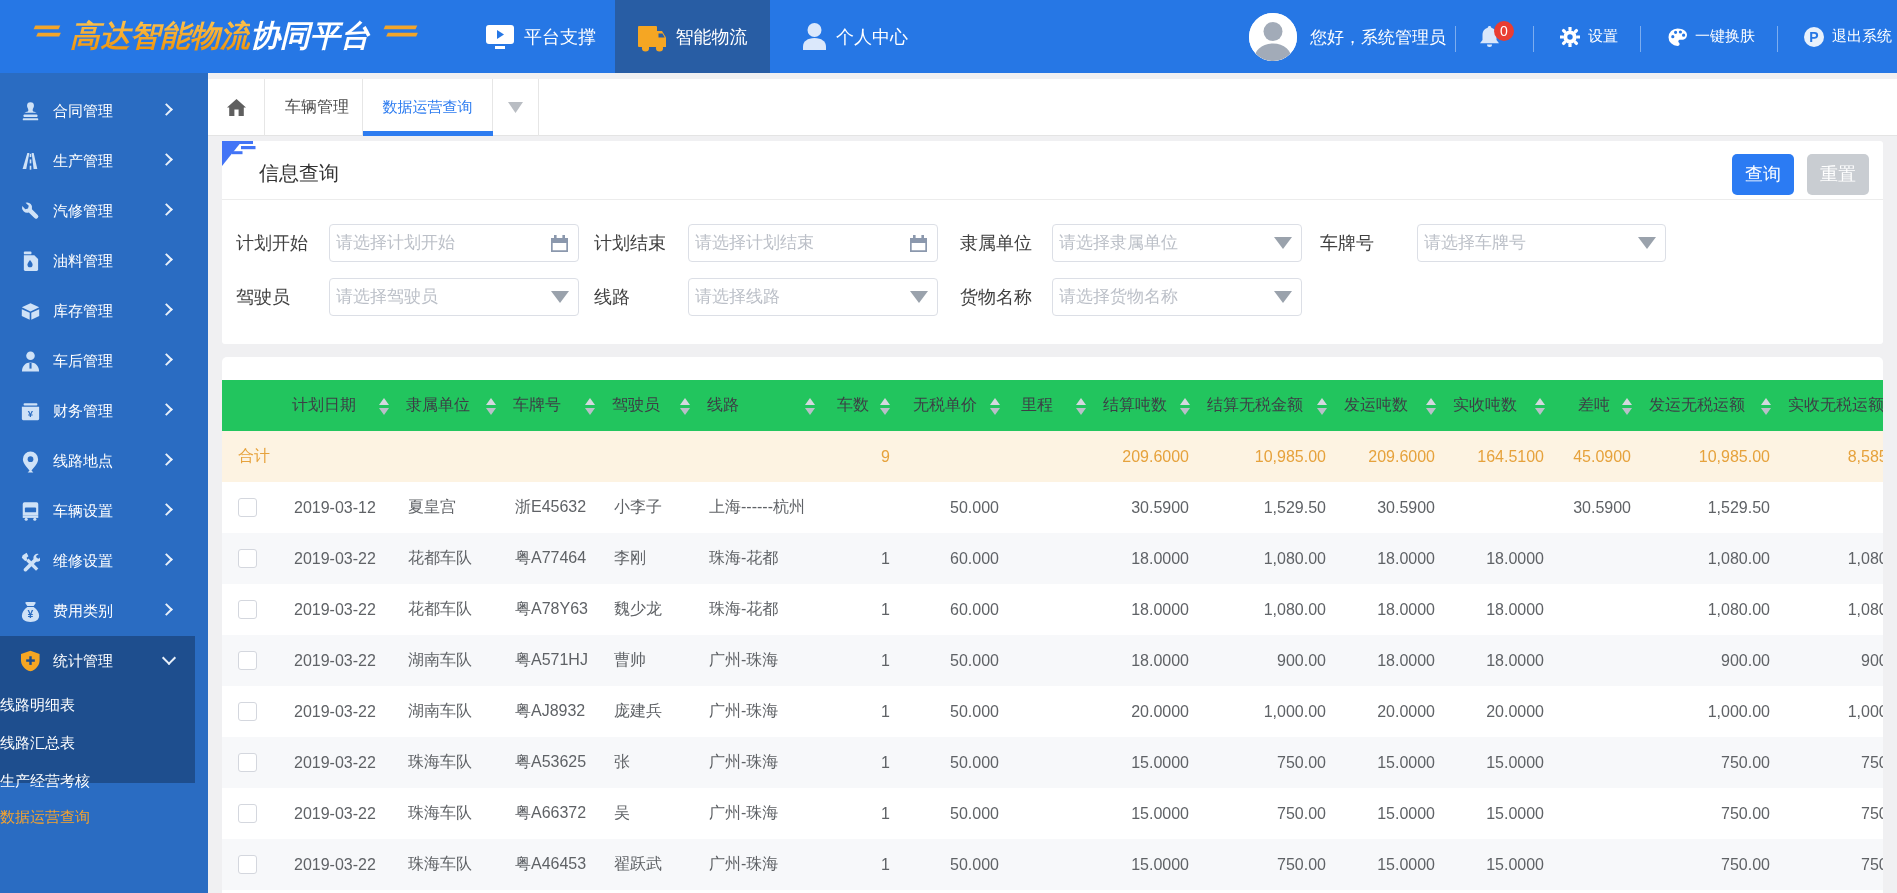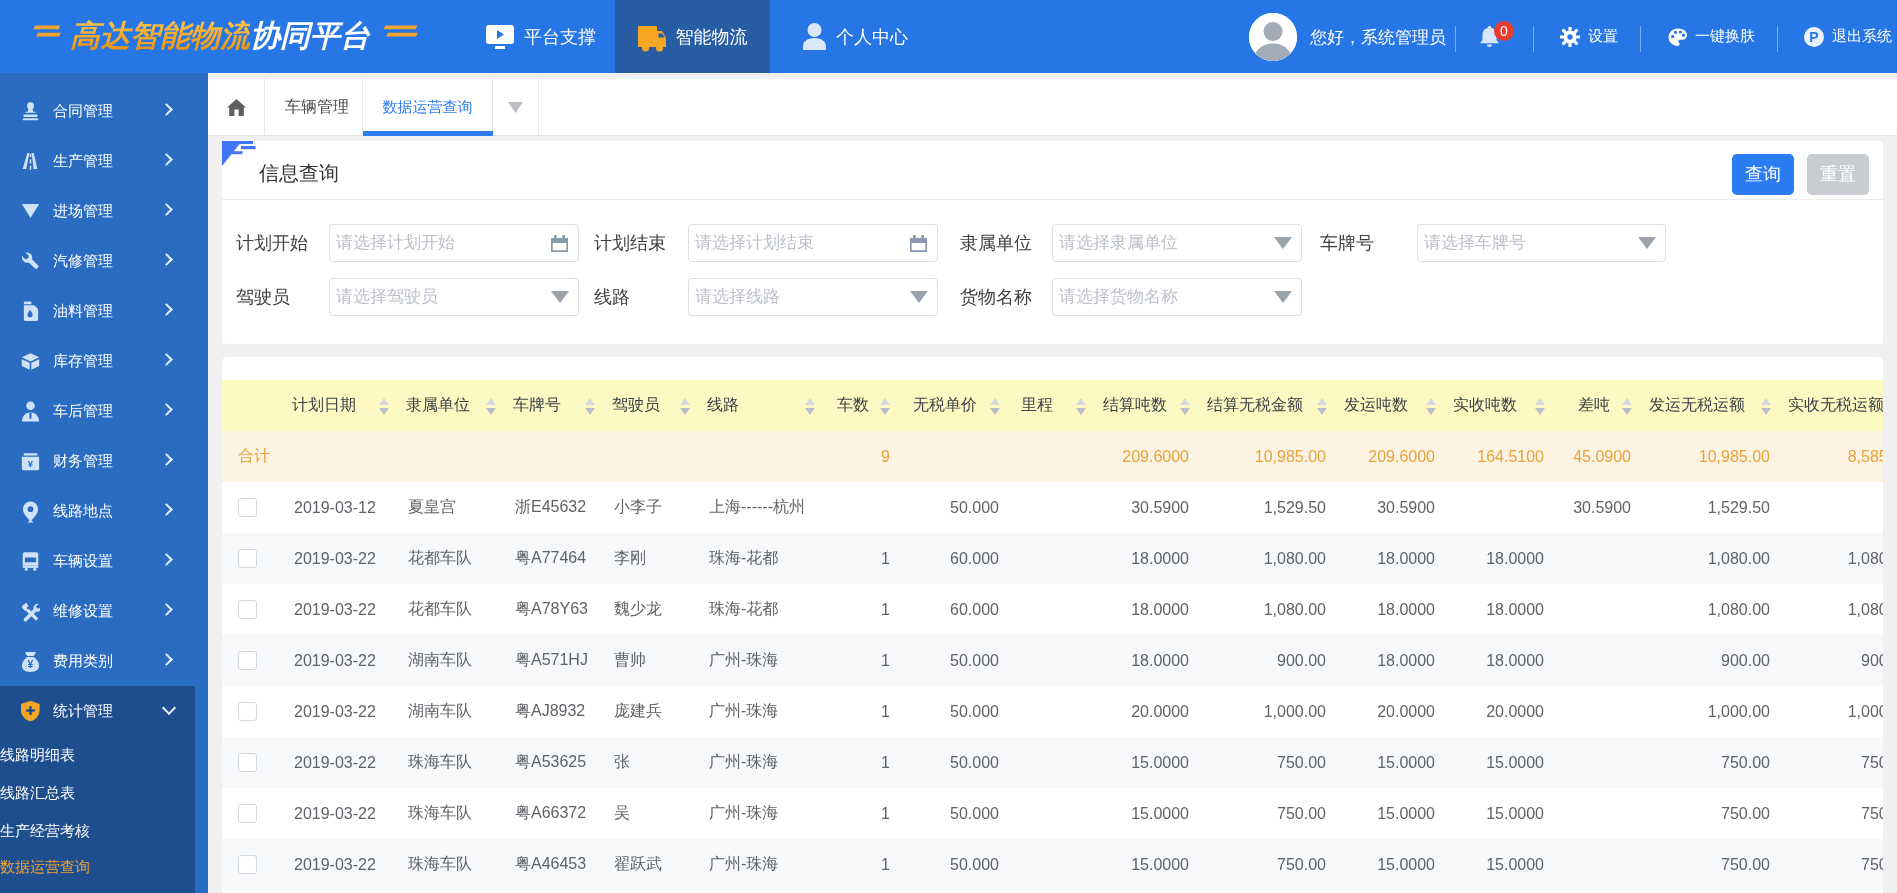--- a/index.html
+++ b/index.html
@@ -23,21 +23,21 @@
 .hico { position:absolute; top:0; height:73px; display:flex; align-items:center; color:#fff; font-size:15px; white-space:nowrap; }
 .hico svg { margin-right:8px; }
 .badge { position:absolute; left:1494px; top:21px; width:20px; height:20px; border-radius:50%; background:#e93d32; color:#fff; font-size:14px; line-height:20px; text-align:center; }
 
 
 .sidebar { position:absolute; left:0; top:73px; width:208px; height:820px; background:#2a6cc2; z-index:20; padding-top:13px; }
 .mitem { position:relative; height:50px; display:flex; align-items:center; color:#fff; font-size:15px; }
 .mitem .mico { width:19px; height:24px; margin-left:21px; margin-right:13px; display:flex; align-items:center; justify-content:center; }
 .mitem .arr { position:absolute; right:37px; top:50%; margin-top:-6px; width:9px; height:9px; border-top:2px solid #e8f0fa; border-right:2px solid #e8f0fa; transform:rotate(45deg); }
 .mitem .arrd { position:absolute; right:34px; top:50%; margin-top:-8px; width:10px; height:10px; border-top:2px solid #e8f0fa; border-right:2px solid #e8f0fa; transform:rotate(135deg); }
-.subwrap { background:#1e4e8e; width:195px; height:246px; }
+.subwrap { background:#1e4e8e; width:195px; height:147px; }
 .subwrap .mitem { height:50px; }
 .subwrap .arrd { right:21px; }
 .subitem { height:38px; line-height:38px; color:#fff; font-size:15px; }
 .subitem.on { color:#f7a32c; height:43px; line-height:34px; }
 
 
 .tabbar { position:absolute; left:208px; top:79px; width:1689px; height:57px; background:#fff; border-bottom:1px solid #e4e4e4; z-index:10; }
 .tab { position:absolute; top:0; height:57px; border-right:1px solid #e6e6e6; display:flex; align-items:center; justify-content:center; font-size:16px; color:#4a4a4a; }
 .tab.blue { color:#2d7cf0; font-size:15px; }
 .tabline { position:absolute; left:155px; top:52px; width:130px; height:5px; background:#2d7cf0; }
@@ -55,21 +55,21 @@
 .frow { position:absolute; left:0; width:1661px; height:38px; }
 .flabel { position:absolute; top:0; height:38px; line-height:38px; font-size:18px; color:#404040; text-align:left; white-space:nowrap; }
 .finput { position:absolute; top:0; width:250px; height:38px; border:1px solid #dcdfe6; border-radius:4px; background:#fff; }
 .finput .ph { position:absolute; left:6px; top:0; line-height:36px; font-size:17px; color:#bcc0c8; }
 .finput svg { position:absolute; right:10px; top:10px; }
 .caret-dn { position:absolute; right:9px; top:12px; width:0; height:0; border-left:9.5px solid transparent; border-right:9.5px solid transparent; border-top:12px solid #9aa2ac; }
 
 .panel2 { position:absolute; left:14px; top:226px; width:1661px; height:536px; background:#fff; overflow:hidden; border-radius:5px 5px 0 0; }
 table { border-collapse:collapse; table-layout:fixed; width:1698px; }
 th,td { padding:0; font-weight:normal; overflow:hidden; white-space:nowrap; }
-thead th { height:51px; background:#fef9c3; color:#3c3f45; font-size:16px; font-weight:500; }
+thead th { height:51px; background:#22c55e; color:#3c3f45; font-size:16px; font-weight:500; }
 .hcell { display:flex; align-items:center; height:51px; padding-left:8px; }
 .hcell .cw { margin-left:auto; margin-right:9px; display:flex; flex-direction:column; align-items:center; position:relative; top:1px; }
 .cw i { display:block; width:0; height:0; border-left:5px solid transparent; border-right:5px solid transparent; }
 .cw .up { border-bottom:7px solid #d4d8df; margin-bottom:3px; }
 .cw .dn { border-top:7px solid #b9bfc9; }
 tr.total td { height:51px; background:#fdf3e2; color:#e6a23c; font-size:16px; }
 tr.dr td { height:51px; font-size:16px; color:#5f6266; }
 tr.dr:nth-child(odd) td { background:#f7f8fa; }
 td.num, tr.total td.num { text-align:right; padding-right:10px; }
 td.txt { text-align:left; padding-left:10px; }
@@ -192,25 +192,20 @@
         <svg width="24" height="22" viewBox="0 0 24 22">
           <g fill="#cfe2f7">
             <path d="M8 1 h2.6 l-4 20 H2 Z"></path>
             <path d="M13.4 1 H16 l4.6 20 H16 Z"></path>
             <rect x="11" y="2" width="2" height="4"></rect>
             <rect x="11" y="9" width="2" height="5"></rect>
             <rect x="11" y="17" width="2" height="5"></rect>
           </g>
         </svg>
       </span>生产管理<span class="arr"></span></div>
-  <div class="mitem"><span class="mico">
-        <svg width="22" height="18" viewBox="0 0 22 18">
-          <path fill="#cfe2f7" d="M1 1 h20 l-10 16 Z"></path>
-        </svg>
-      </span>进场管理<span class="arr"></span></div>
   <div class="mitem"><span class="mico">
         <svg width="22" height="22" viewBox="0 0 22 22" style="transform:scaleX(-1)">
           <path fill="#cfe2f7" d="M20.6 5.2 a6 6 0 0 1-7.6 7.4 L6.4 19.2 a2.6 2.6 0 0 1-3.7-3.7 L9.3 9 a6 6 0 0 1 7.4-7.6 L13 5 l.9 3.1 L17 9 Z"></path>
         </svg>
       </span>汽修管理<span class="arr"></span></div>
   <div class="mitem"><span class="mico">
         <svg width="20" height="22" viewBox="0 0 20 22">
           <g fill="#cfe2f7">
             <path d="M3 5 h11 l4 4 v11 a1.5 1.5 0 0 1-1.5 1.5 h-12 A1.5 1.5 0 0 1 3 20 Z"></path>
             <rect x="3" y="1" width="8" height="3" rx="1"></rect>

